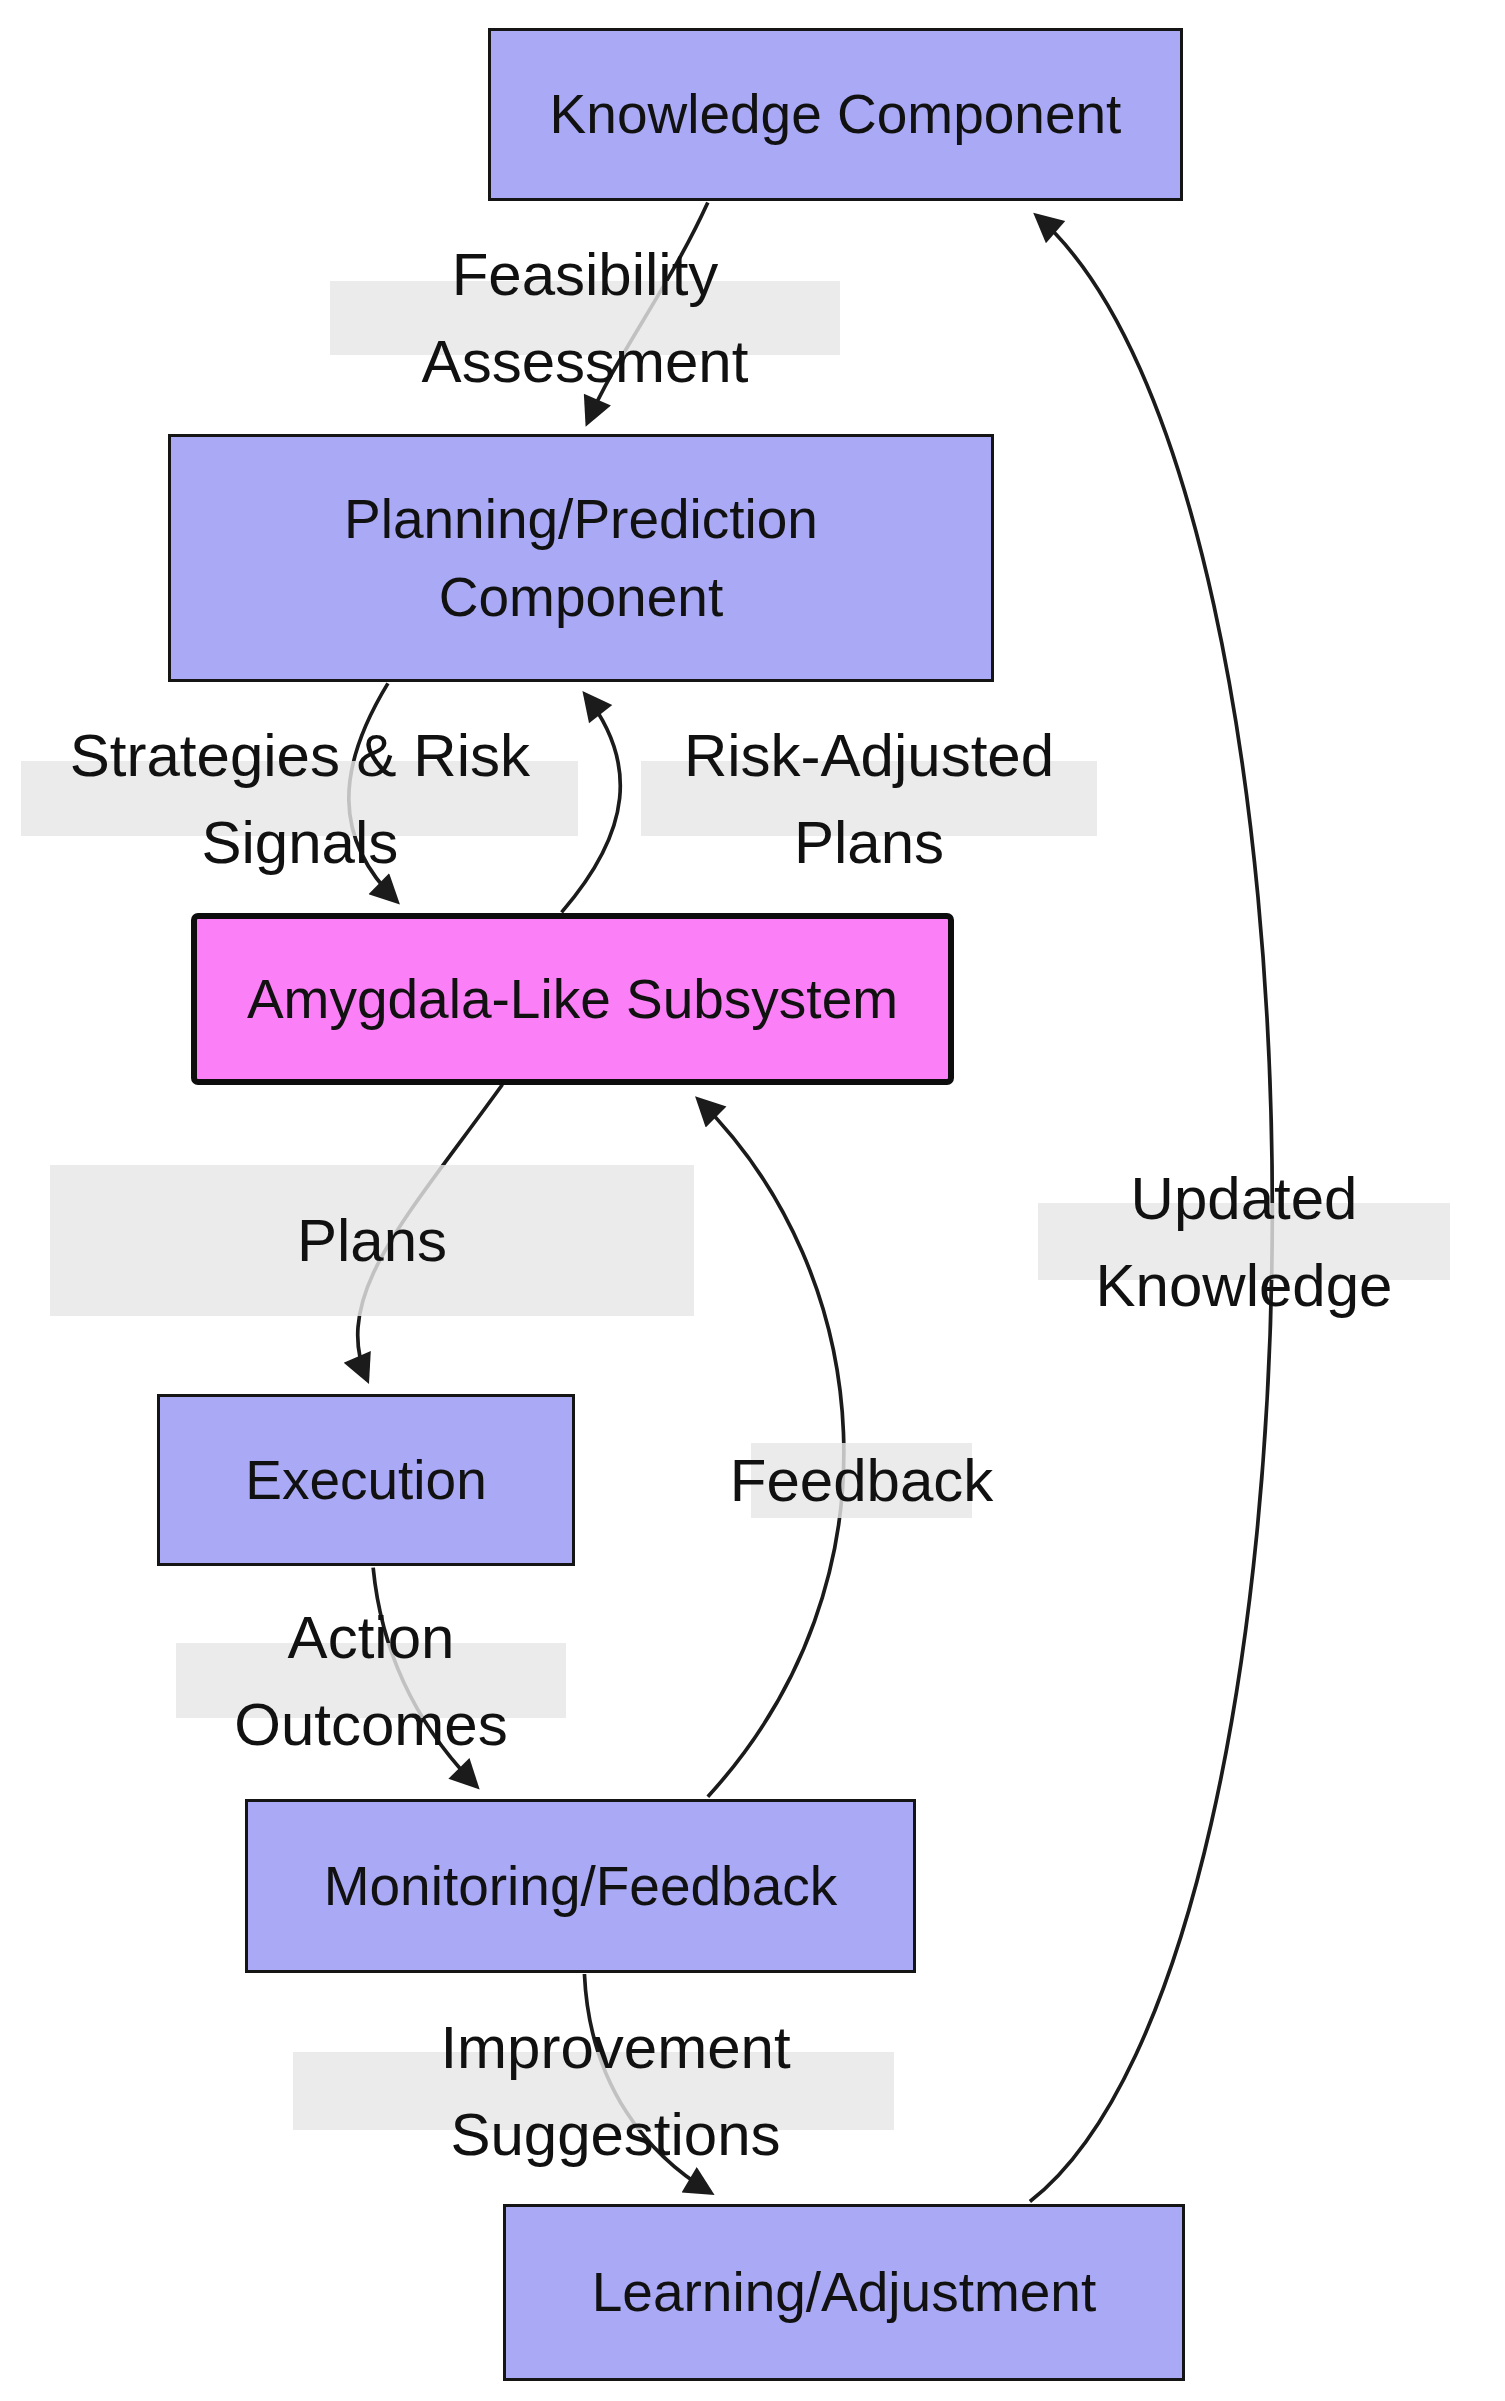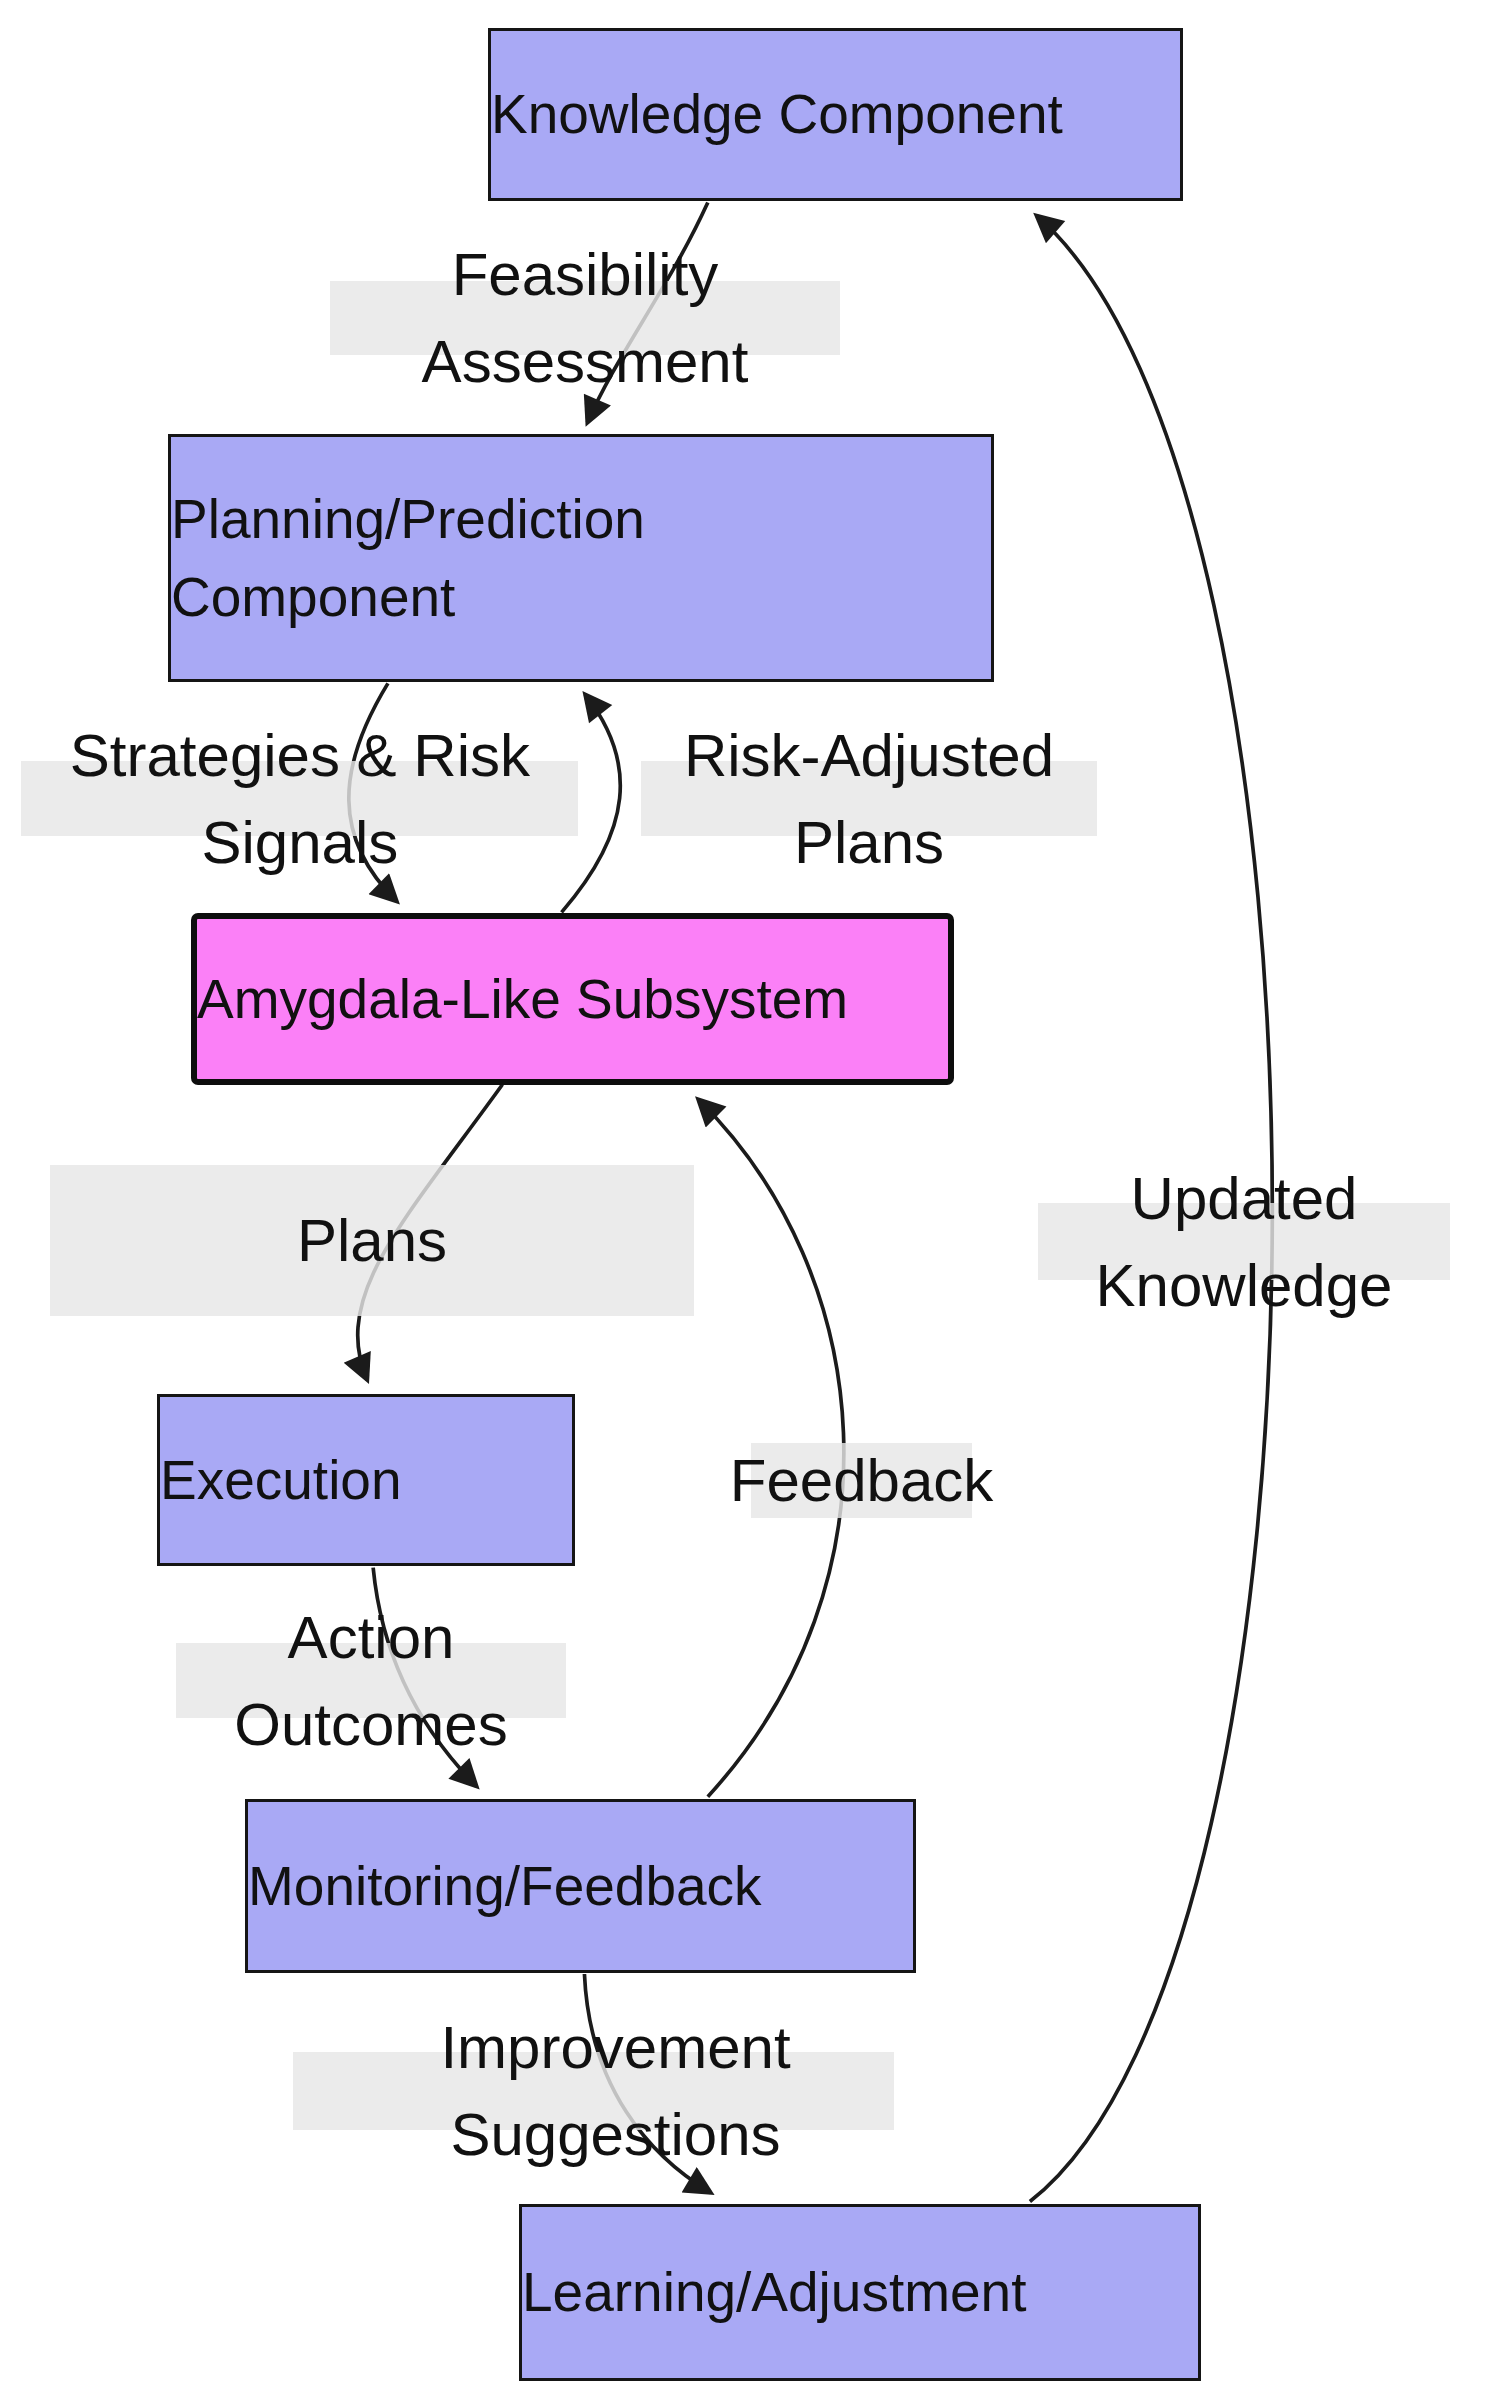--- a/index.html
+++ b/index.html
@@ -10,21 +10,21 @@
     font-family:"Liberation Sans","DejaVu Sans",sans-serif;
     overflow:hidden;
   }
   #edges-layer{
     position:absolute;left:0;top:0;width:1505px;height:2401px;
   }
   .node{
     position:absolute;
     box-sizing:border-box;
     display:flex;flex-direction:column;
-    align-items:flex-start;justify-content:center;
+    align-items:center;justify-content:center;
     text-align:center;
     font-size:55px;
     line-height:1.42;
     color:#111111;
     border-style:solid;
     z-index:3;
   }
   .edge-label{
     position:absolute;
     box-sizing:border-box;
@@ -95,18 +95,18 @@
       </div>
       <div class="node" style="left: 191px; top: 913px; width: 763px; height: 172px; background: rgb(251, 128, 247); border-color: rgb(13, 13, 13); border-width: 6.7px; border-radius: 7px;">
         <span>Amygdala-Like Subsystem</span>
       </div>
       <div class="node" style="left: 157px; top: 1394px; width: 418px; height: 172px; background: rgb(169, 169, 245); border-color: rgb(21, 21, 21); border-width: 3.7px;">
         <span>Execution</span>
       </div>
       <div class="node" style="left: 245px; top: 1799px; width: 671px; height: 174px; background: rgb(169, 169, 245); border-color: rgb(21, 21, 21); border-width: 3.7px;">
         <span>Monitoring/Feedback</span>
       </div>
-      <div class="node" style="left: 503px; top: 2204px; width: 682px; height: 177px; background: rgb(169, 169, 245); border-color: rgb(21, 21, 21); border-width: 3.7px; margin-left: 16px;">
+      <div class="node" style="left: 503px; top: 2204px; width: 682px; height: 177px; background: rgb(169, 169, 245); border-color: rgb(21, 21, 21); border-width: 3.7px;">
         <span>Learning/Adjustment</span>
       </div>
     </div>
 </div>
 
 
 </body></html>

